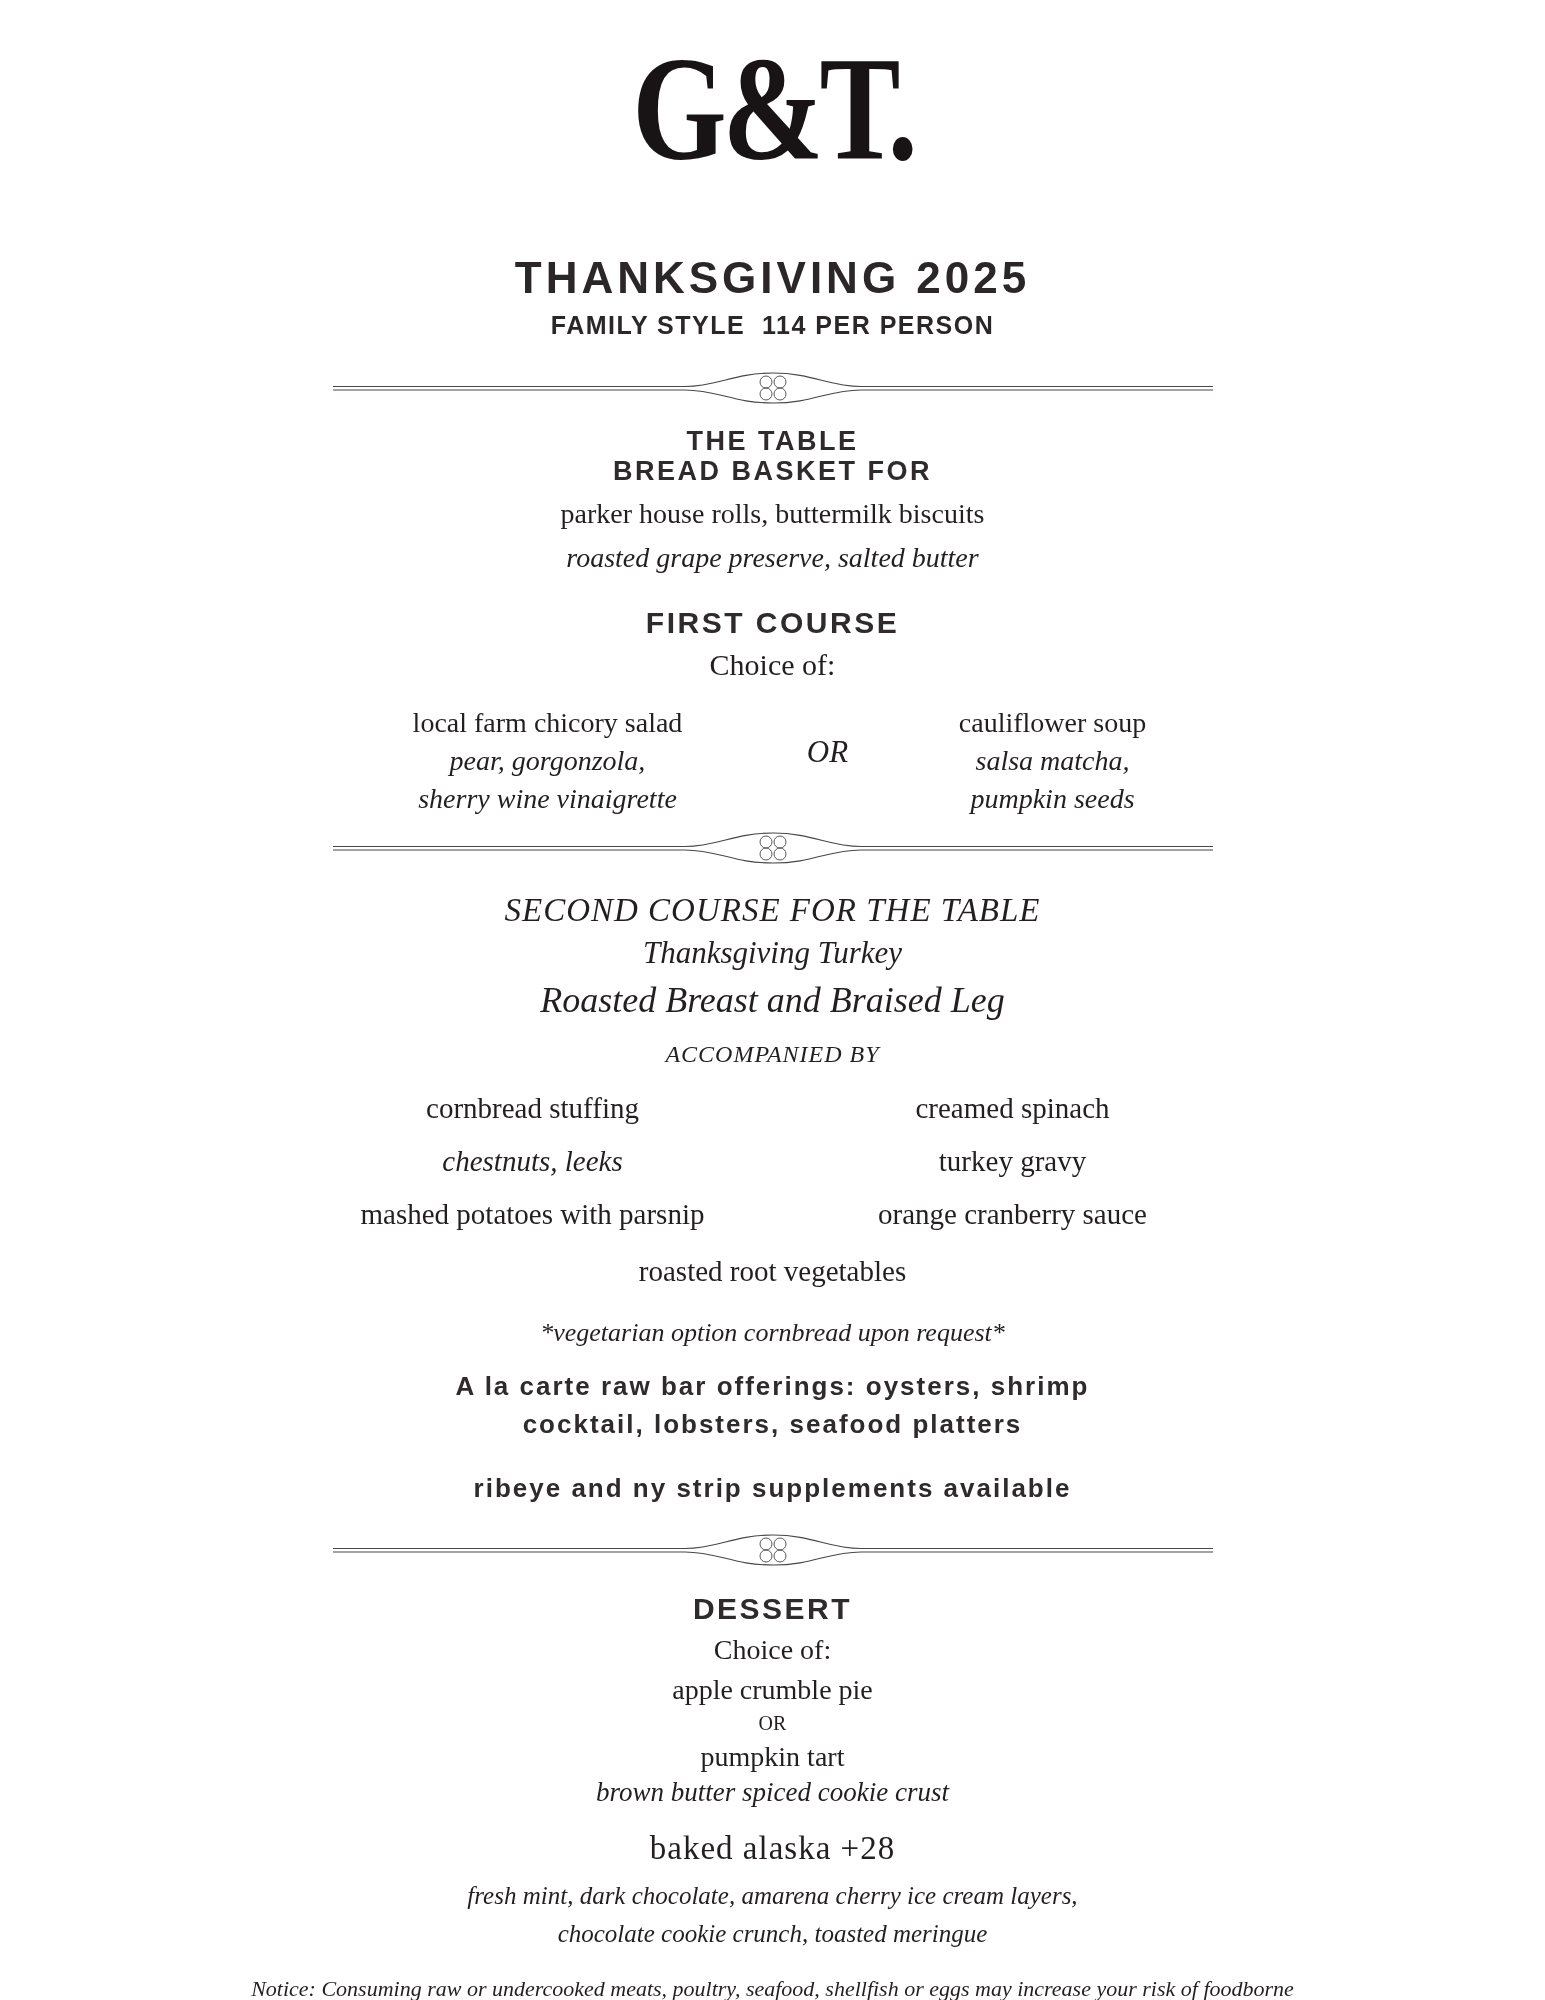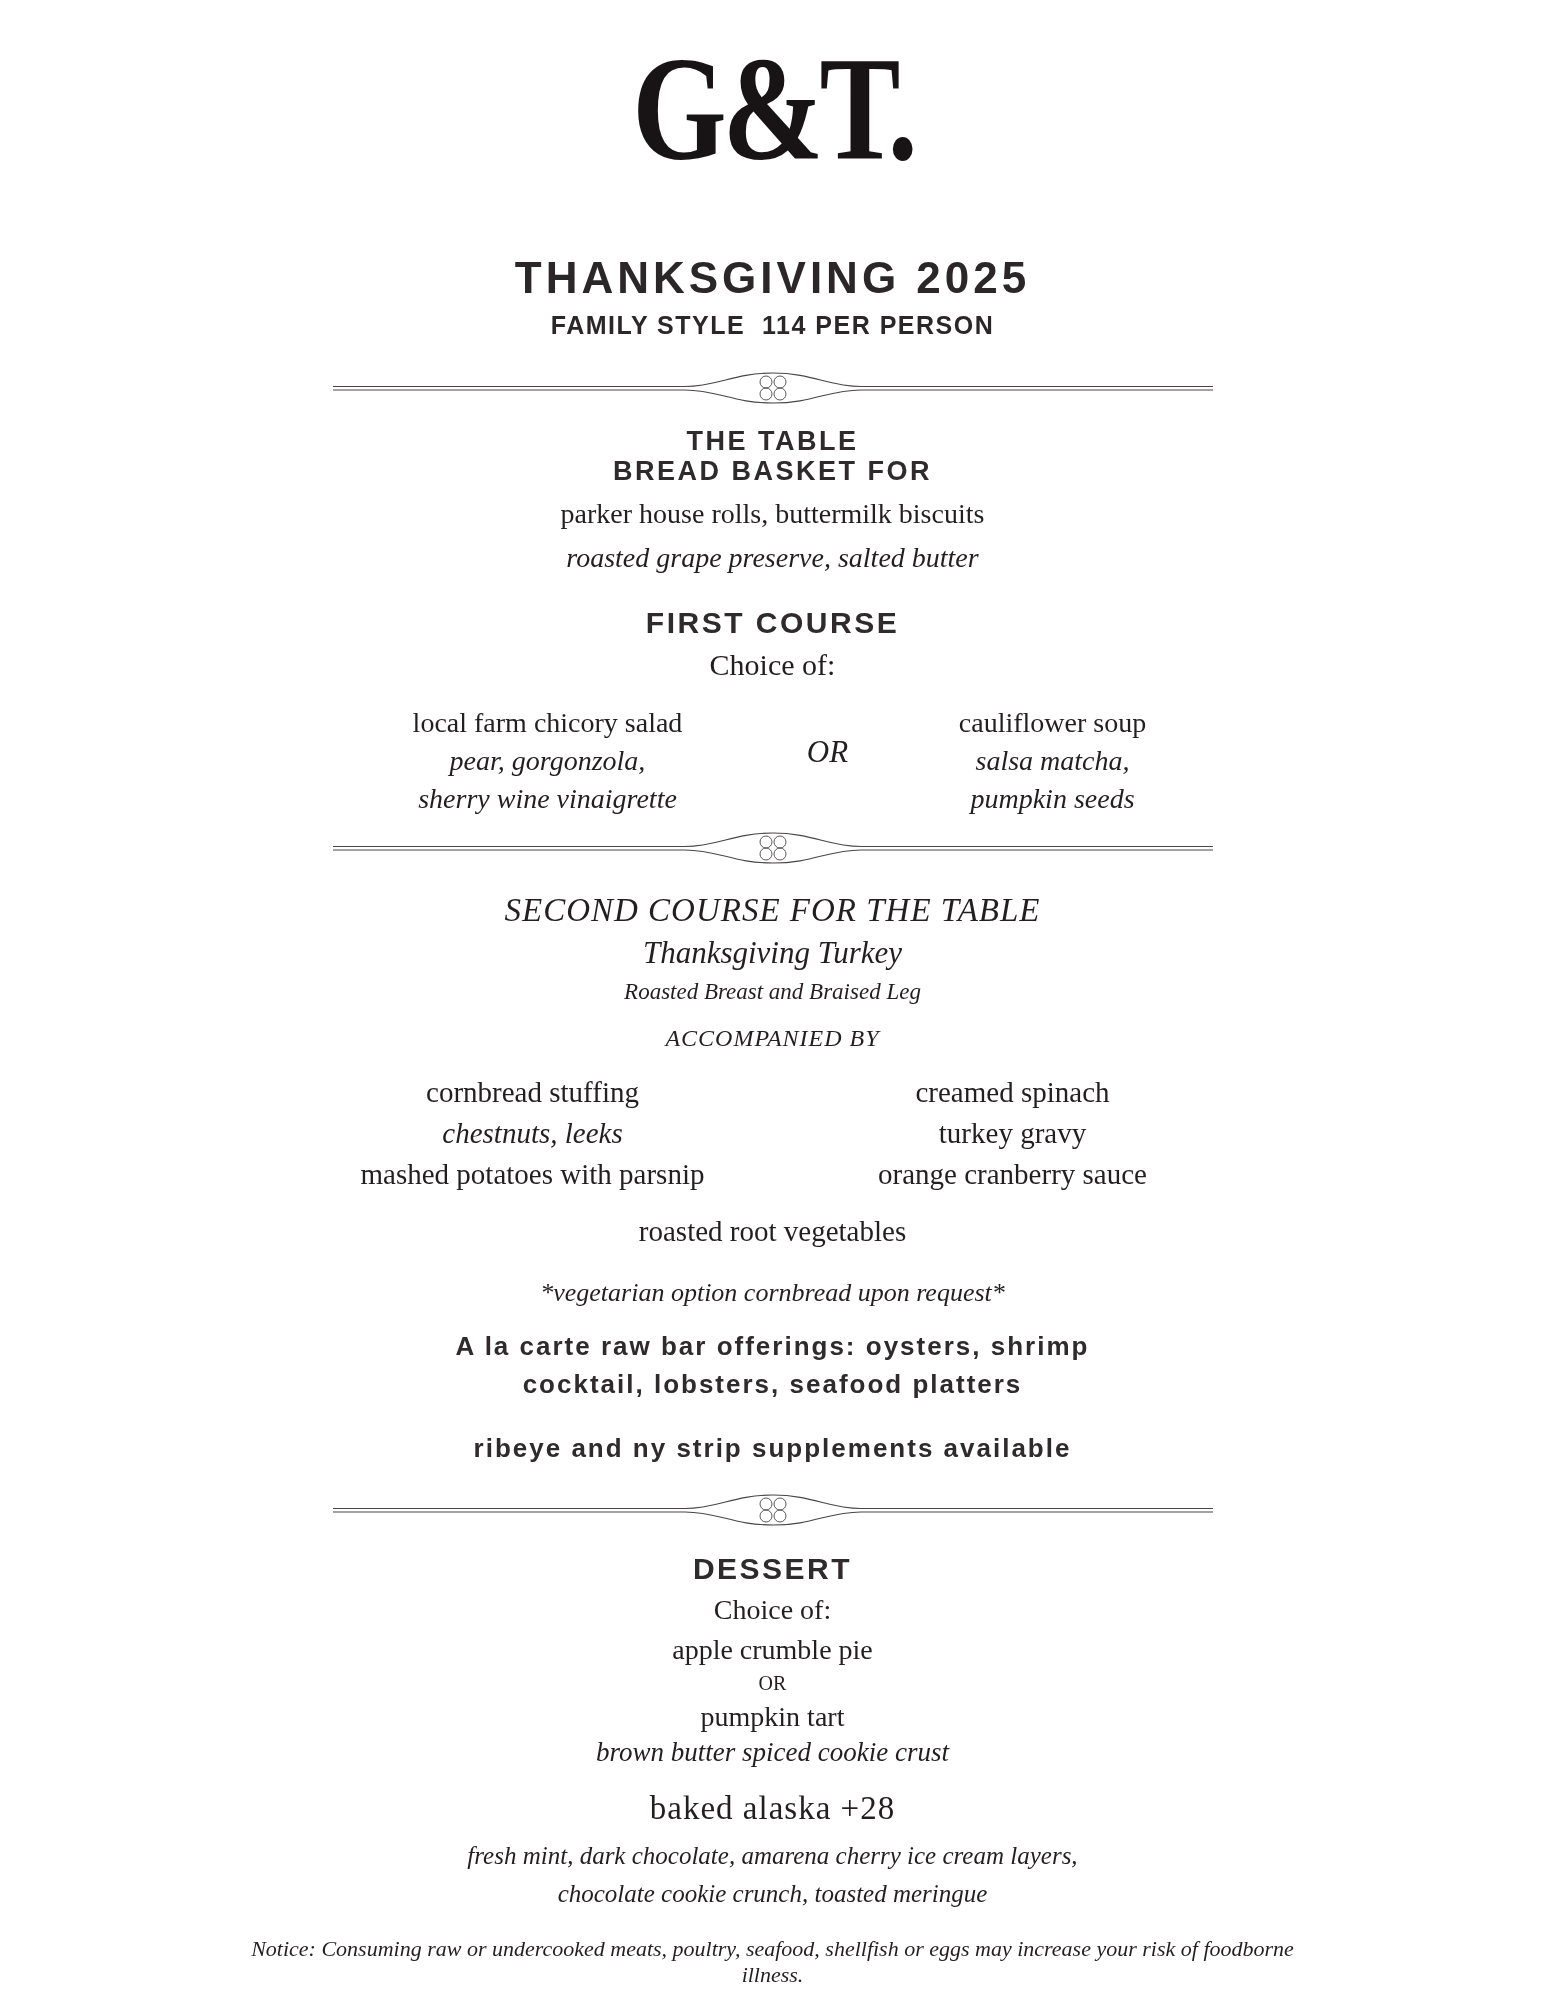--- a/index.html
+++ b/index.html
@@ -72,28 +72,28 @@
   .choice-col.right { width: 360px; }
   .or-label {
     width: 90px;
     margin-top: 30px;
     font-style: italic;
     font-size: 31px;
   }
   
   .sc-heading { margin-top: 26px; font-style: italic; font-size: 33px; letter-spacing: 1px; }
   .sc-main    { margin-top: 6px;  font-style: italic; font-size: 31px; }
-  .sc-prep    { margin-top: 8px;  font-style: italic; font-size: 23px; }
+  .sc-prep    { margin-top: 8px;  font-style: italic; font-size: 36px; }
   .sc-accomp  { margin-top: 20px; font-style: italic; font-size: 24px; letter-spacing: 1px; }
   .sides-grid {
     margin: 24px auto 14px;
     width: 960px;
     display: grid;
     grid-template-columns: 1fr 1fr;
-    row-gap: 8px;
+    row-gap: 20px;
     font-size: 29px;
   }
   .sides-full { margin-top: 24px; font-size: 29px; }
   
   .veg-note { margin-top: 30px; font-style: italic; font-size: 26px; }
   .raw-bar {
     margin-top: 20px;
     font-family: "Liberation Sans", sans-serif;
     font-weight: 700;
     font-size: 26px;

